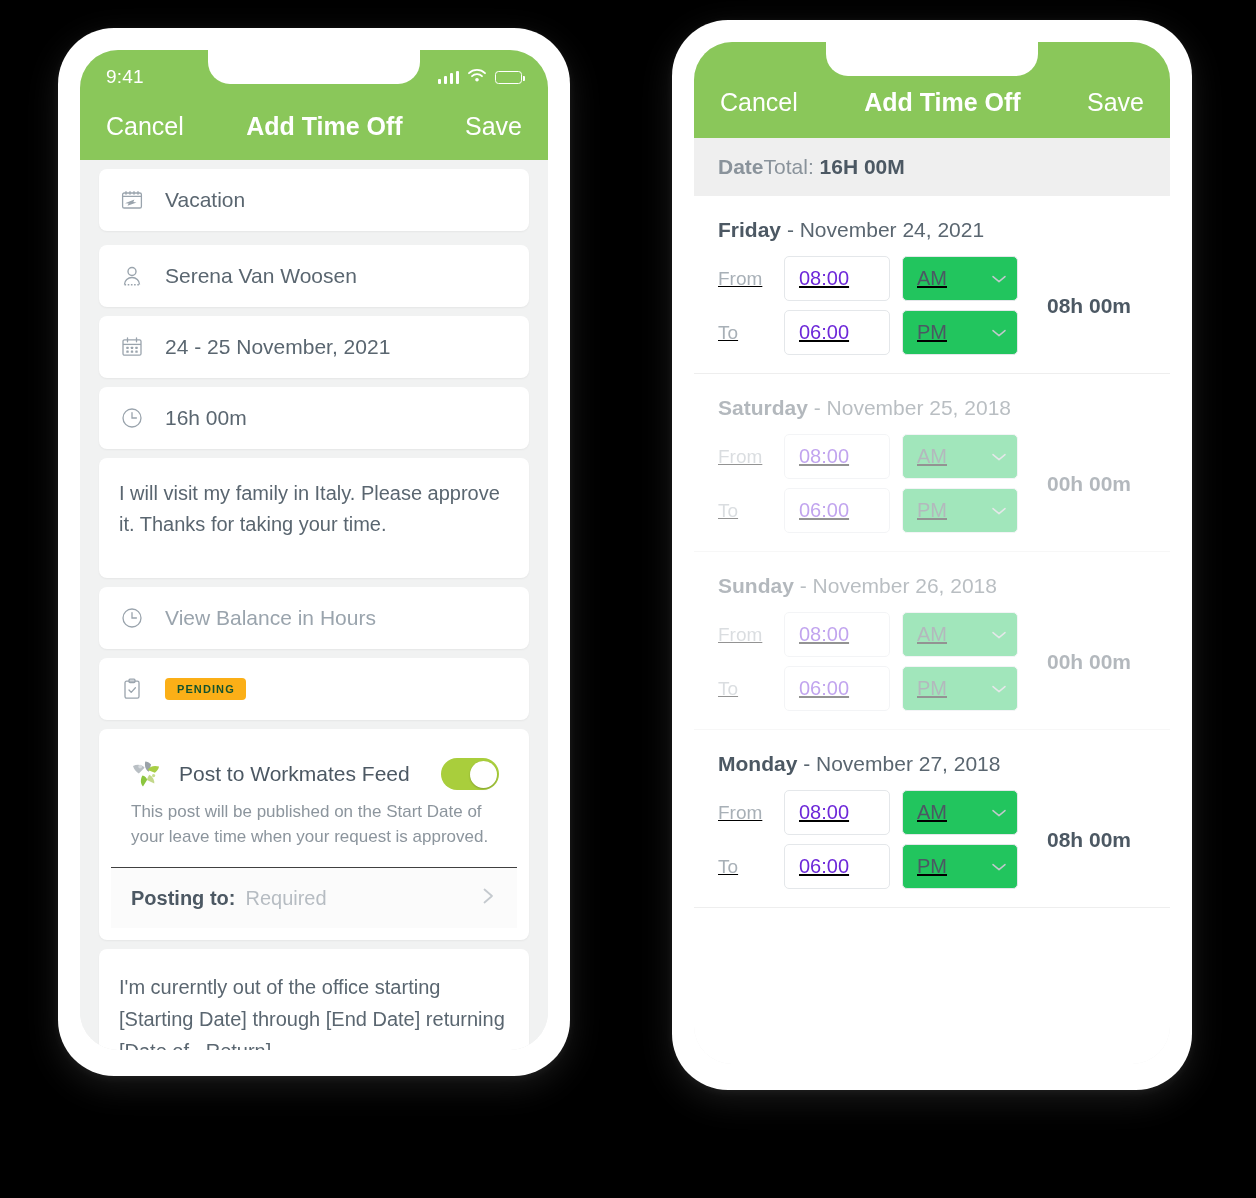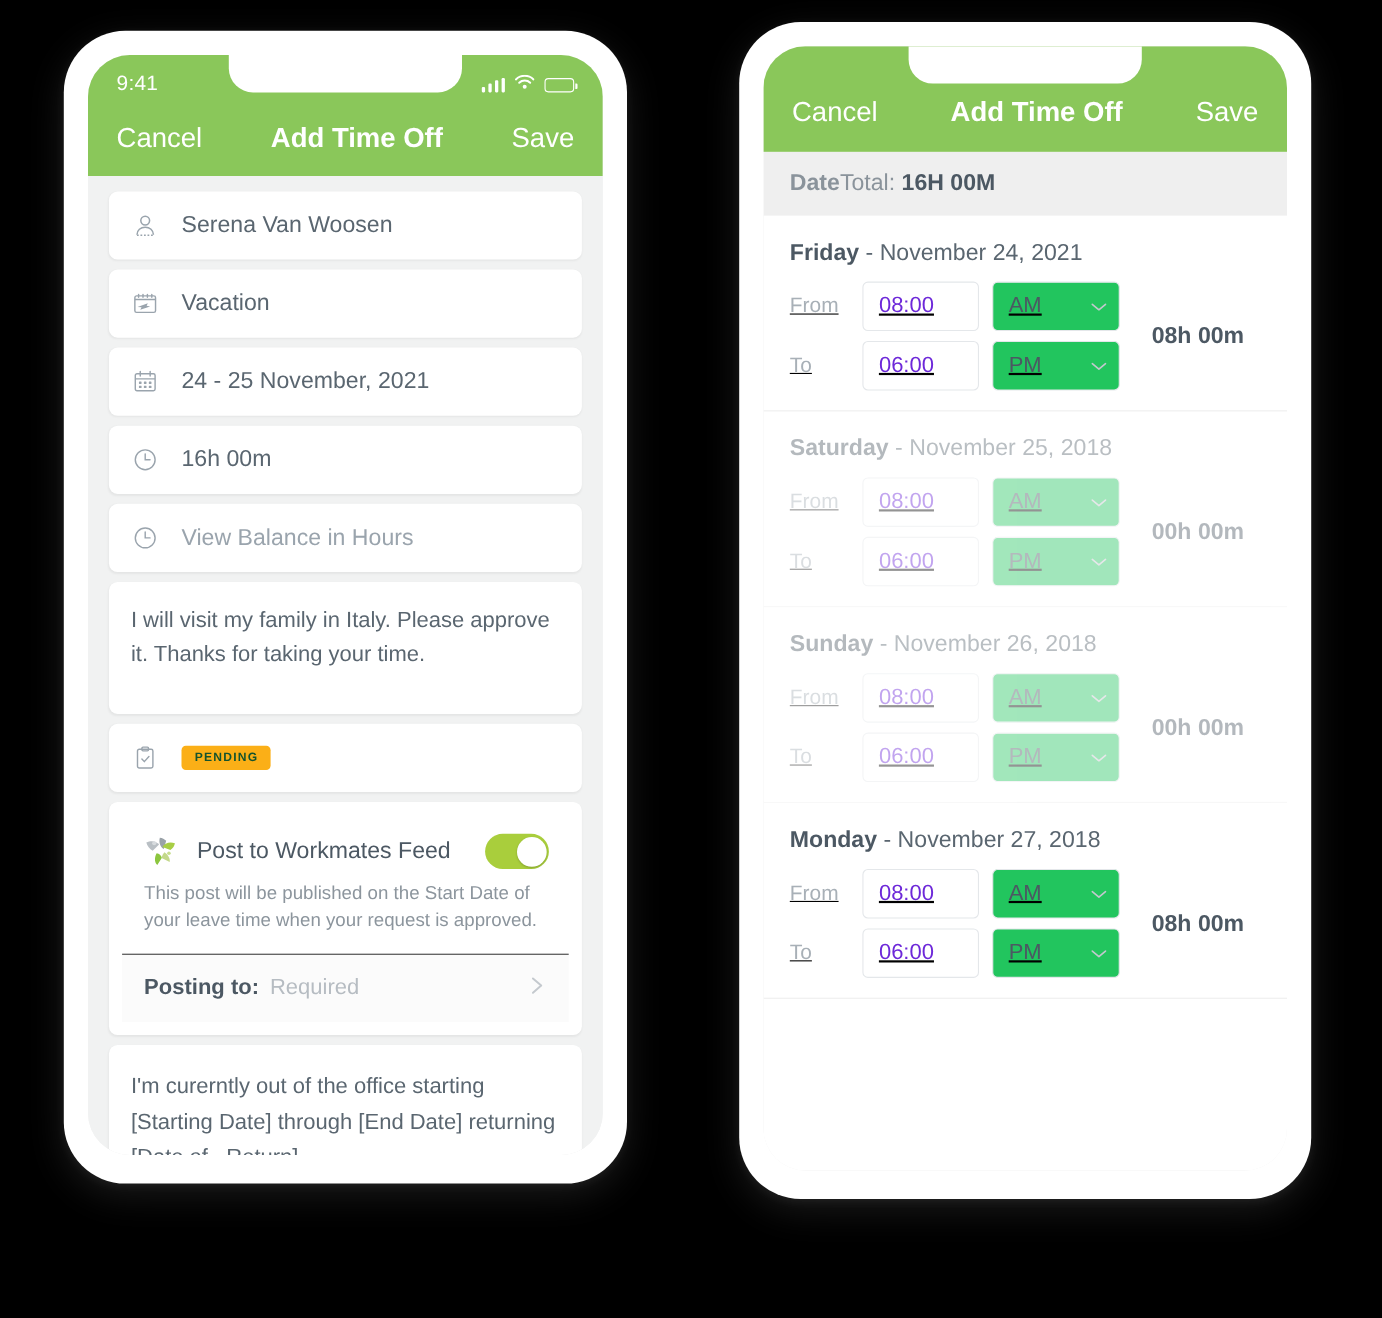--- a/index.html
+++ b/index.html
@@ -352,44 +352,44 @@
 
         <div class="navbar">
           <div class="nav-btn">Cancel</div>
           <div class="nav-title">Add Time Off</div>
           <div class="nav-btn">Save</div>
         </div>
       </div>
 
       <div class="body-left">
 
-        <div class="card first">
-          <div class="row">
-            <span class="row-icon">
-              <svg width="24" height="24" viewBox="0 0 24 24" fill="none" stroke="#9aa4ad" stroke-width="1.4">
-                <circle cx="12" cy="7.5" r="4"></circle>
-                <path d="M4.5 20.5c0-4.2 3.4-7 7.5-7s7.5 2.8 7.5 7"></path>
-                <path d="M4.5 20.8h15" stroke-dasharray="1.6 1.6"></path>
-              </svg>
-            </span>
-            <span class="row-text">Serena Van Woosen</span>
-          </div>
-        </div>
-
         <div class="card">
           <div class="row">
             <span class="row-icon">
               <svg width="24" height="24" viewBox="0 0 24 24" fill="none" stroke="#9aa4ad" stroke-width="1.3">
                 <rect x="2.6" y="5" width="18.8" height="15" rx="1.6"></rect>
                 <path d="M2.6 8.3h18.8"></path>
                 <path d="M6 3.6v2.6M10 3.6v2.6M14 3.6v2.6M18 3.6v2.6" stroke-linecap="round"></path>
                 <path d="M5 15.2l9.4-3.6-1.1 2.4 3.2 .6-9 3.1 1.2-2.3z" fill="#9aa4ad" stroke="none"></path>
               </svg>
             </span>
             <span class="row-text">Vacation</span>
+          </div>
+        </div>
+
+        <div class="card first">
+          <div class="row">
+            <span class="row-icon">
+              <svg width="24" height="24" viewBox="0 0 24 24" fill="none" stroke="#9aa4ad" stroke-width="1.4">
+                <circle cx="12" cy="7.5" r="4"></circle>
+                <path d="M4.5 20.5c0-4.2 3.4-7 7.5-7s7.5 2.8 7.5 7"></path>
+                <path d="M4.5 20.8h15" stroke-dasharray="1.6 1.6"></path>
+              </svg>
+            </span>
+            <span class="row-text">Serena Van Woosen</span>
           </div>
         </div>
 
         <div class="card">
           <div class="row">
             <span class="row-icon">
               <svg width="24" height="24" viewBox="0 0 24 24" fill="none" stroke="#9aa4ad" stroke-width="1.3">
                 <rect x="3" y="4.8" width="18" height="15.4" rx="1.5"></rect>
                 <path d="M3 9.4h18"></path>
                 <path d="M7.5 2.8v4M16.5 2.8v4" stroke-linecap="round"></path>
@@ -412,34 +412,34 @@
             <span class="row-icon">
               <svg width="24" height="24" viewBox="0 0 24 24" fill="none" stroke="#9aa4ad" stroke-width="1.3">
                 <circle cx="12" cy="12" r="9"></circle>
                 <path d="M12 6.6V12h4.4" stroke-linecap="round"></path>
               </svg>
             </span>
             <span class="row-text">16h 00m</span>
           </div>
         </div>
 
+        <div class="card note-card">
+          <div class="note-text">I will visit my family in Italy. Please approve it. Thanks for taking your time.</div>
+        </div>
+
         <div class="card">
           <div class="row">
             <span class="row-icon">
               <svg width="24" height="24" viewBox="0 0 24 24" fill="none" stroke="#9aa4ad" stroke-width="1.3">
                 <circle cx="12" cy="12" r="9"></circle>
                 <path d="M12 6.6V12h4.4" stroke-linecap="round"></path>
               </svg>
             </span>
             <span class="row-text muted">View Balance in Hours</span>
           </div>
-        </div>
-
-        <div class="card note-card">
-          <div class="note-text">I will visit my family in Italy. Please approve it. Thanks for taking your time.</div>
         </div>
 
         <div class="card">
           <div class="row">
             <span class="row-icon">
               <svg width="24" height="24" viewBox="0 0 24 24" fill="none" stroke="#9aa4ad" stroke-width="1.3">
                 <rect x="5" y="4.2" width="14" height="17" rx="1.6"></rect>
                 <rect x="9" y="2.2" width="6" height="3.4" rx="1"></rect>
                 <path d="M9 13l2.2 2.4L15.4 10.8" stroke-linecap="round" stroke-linejoin="round"></path>
               </svg>

